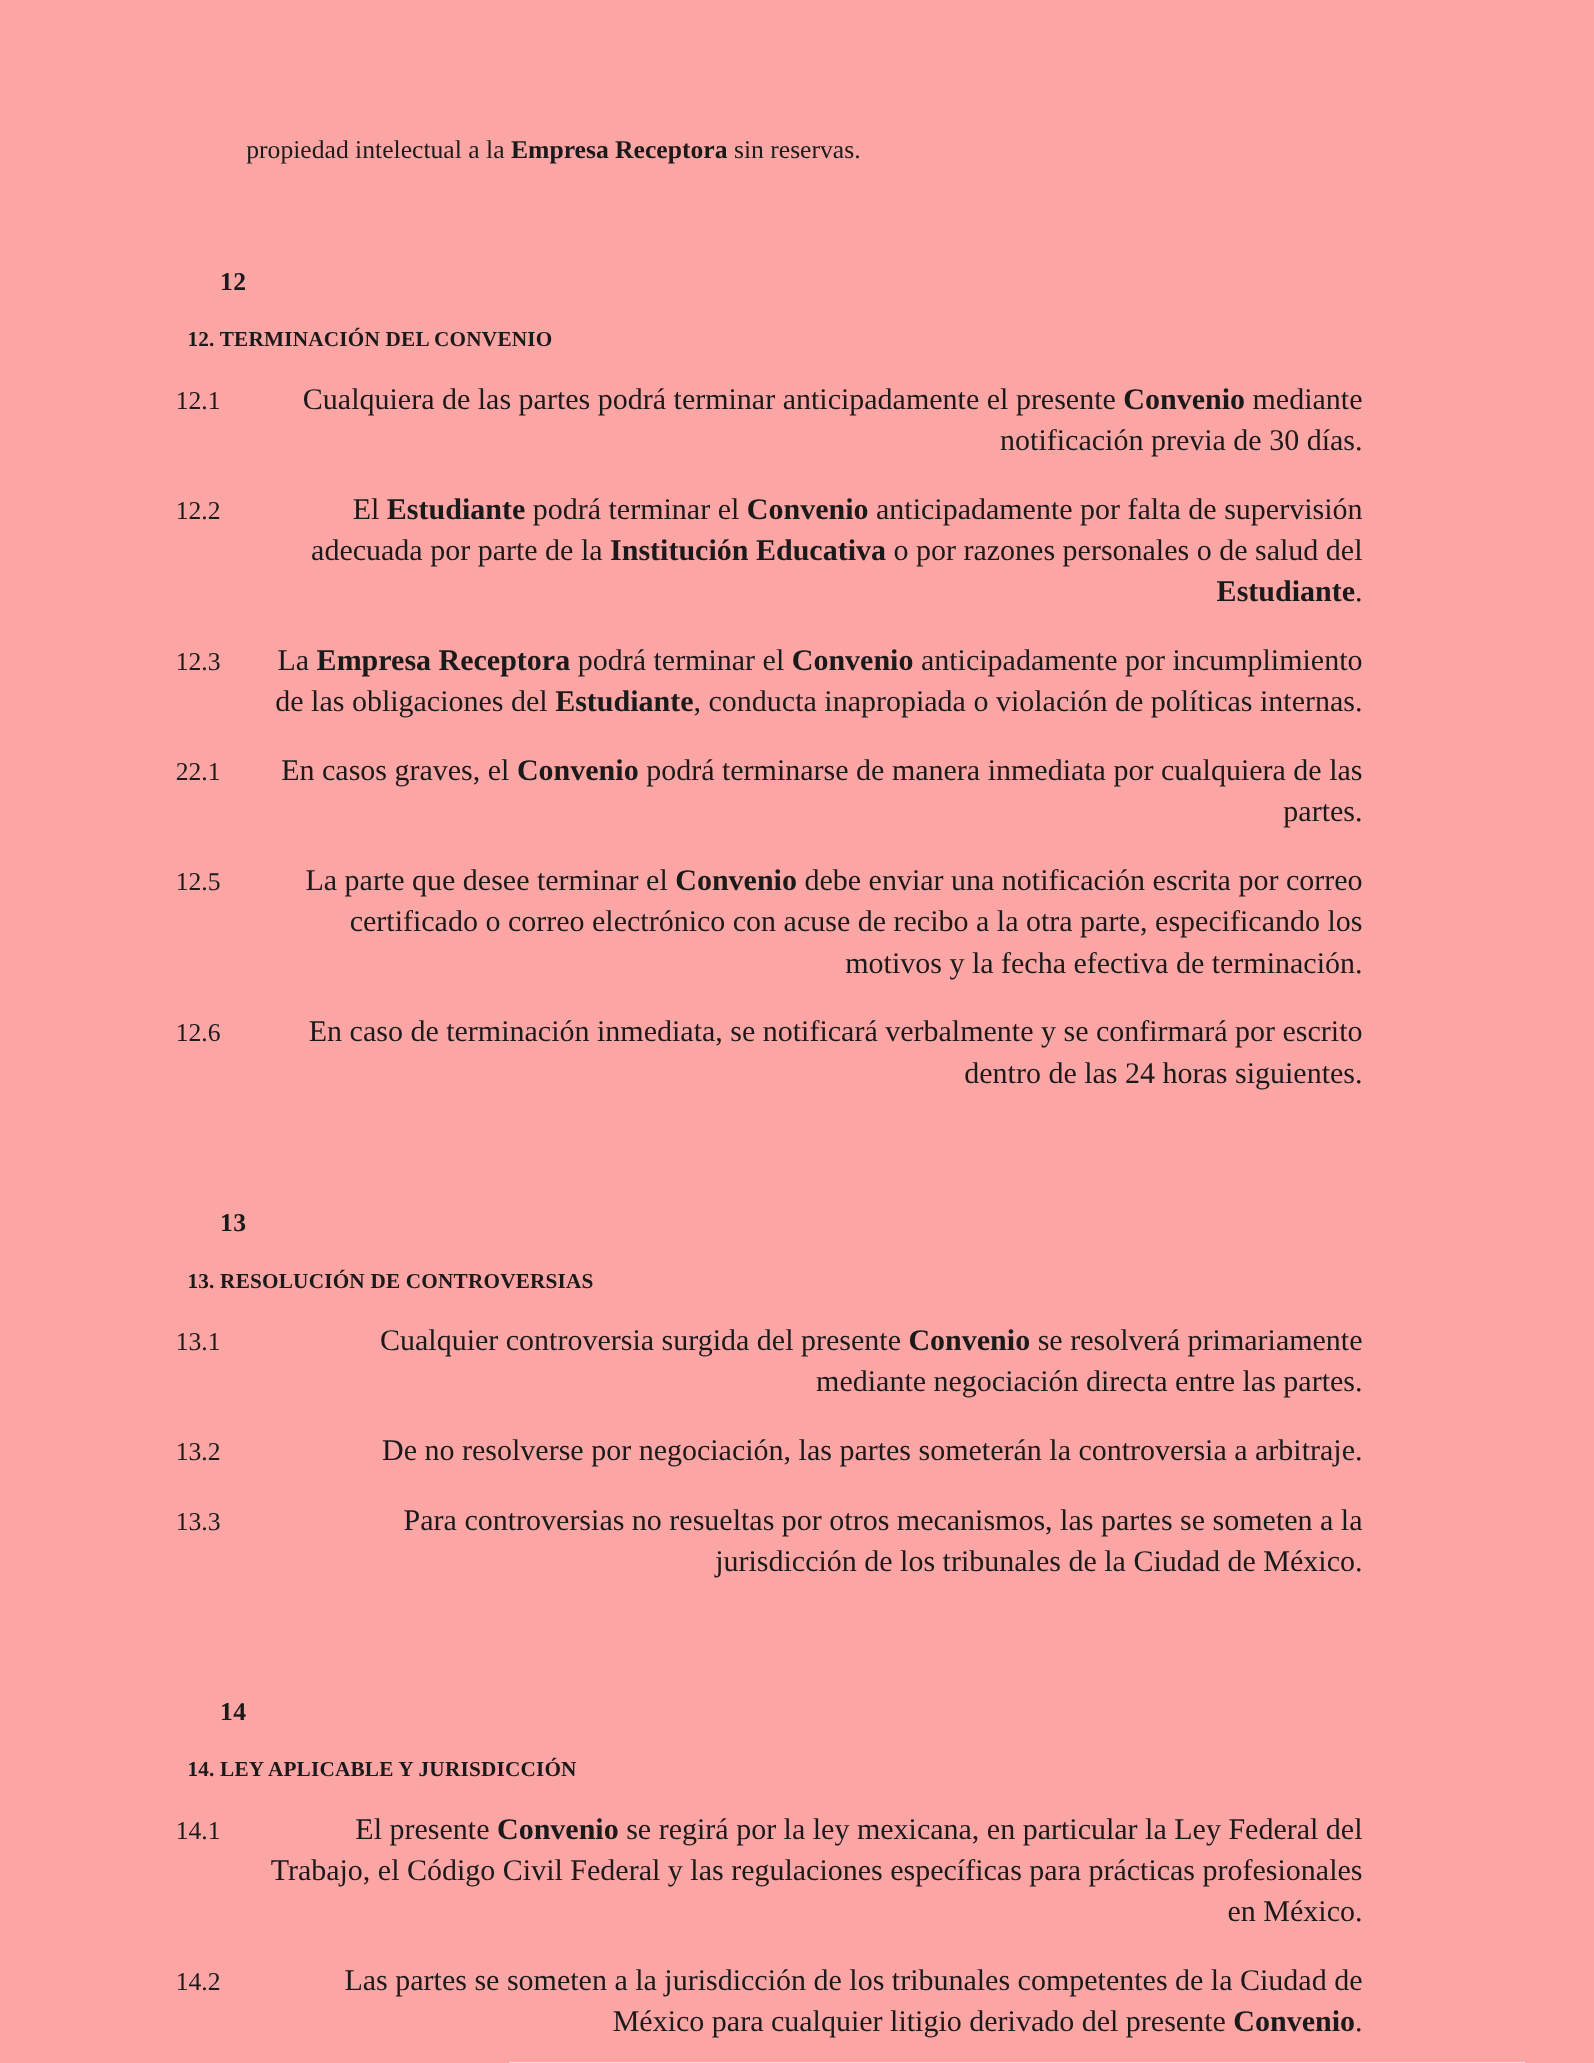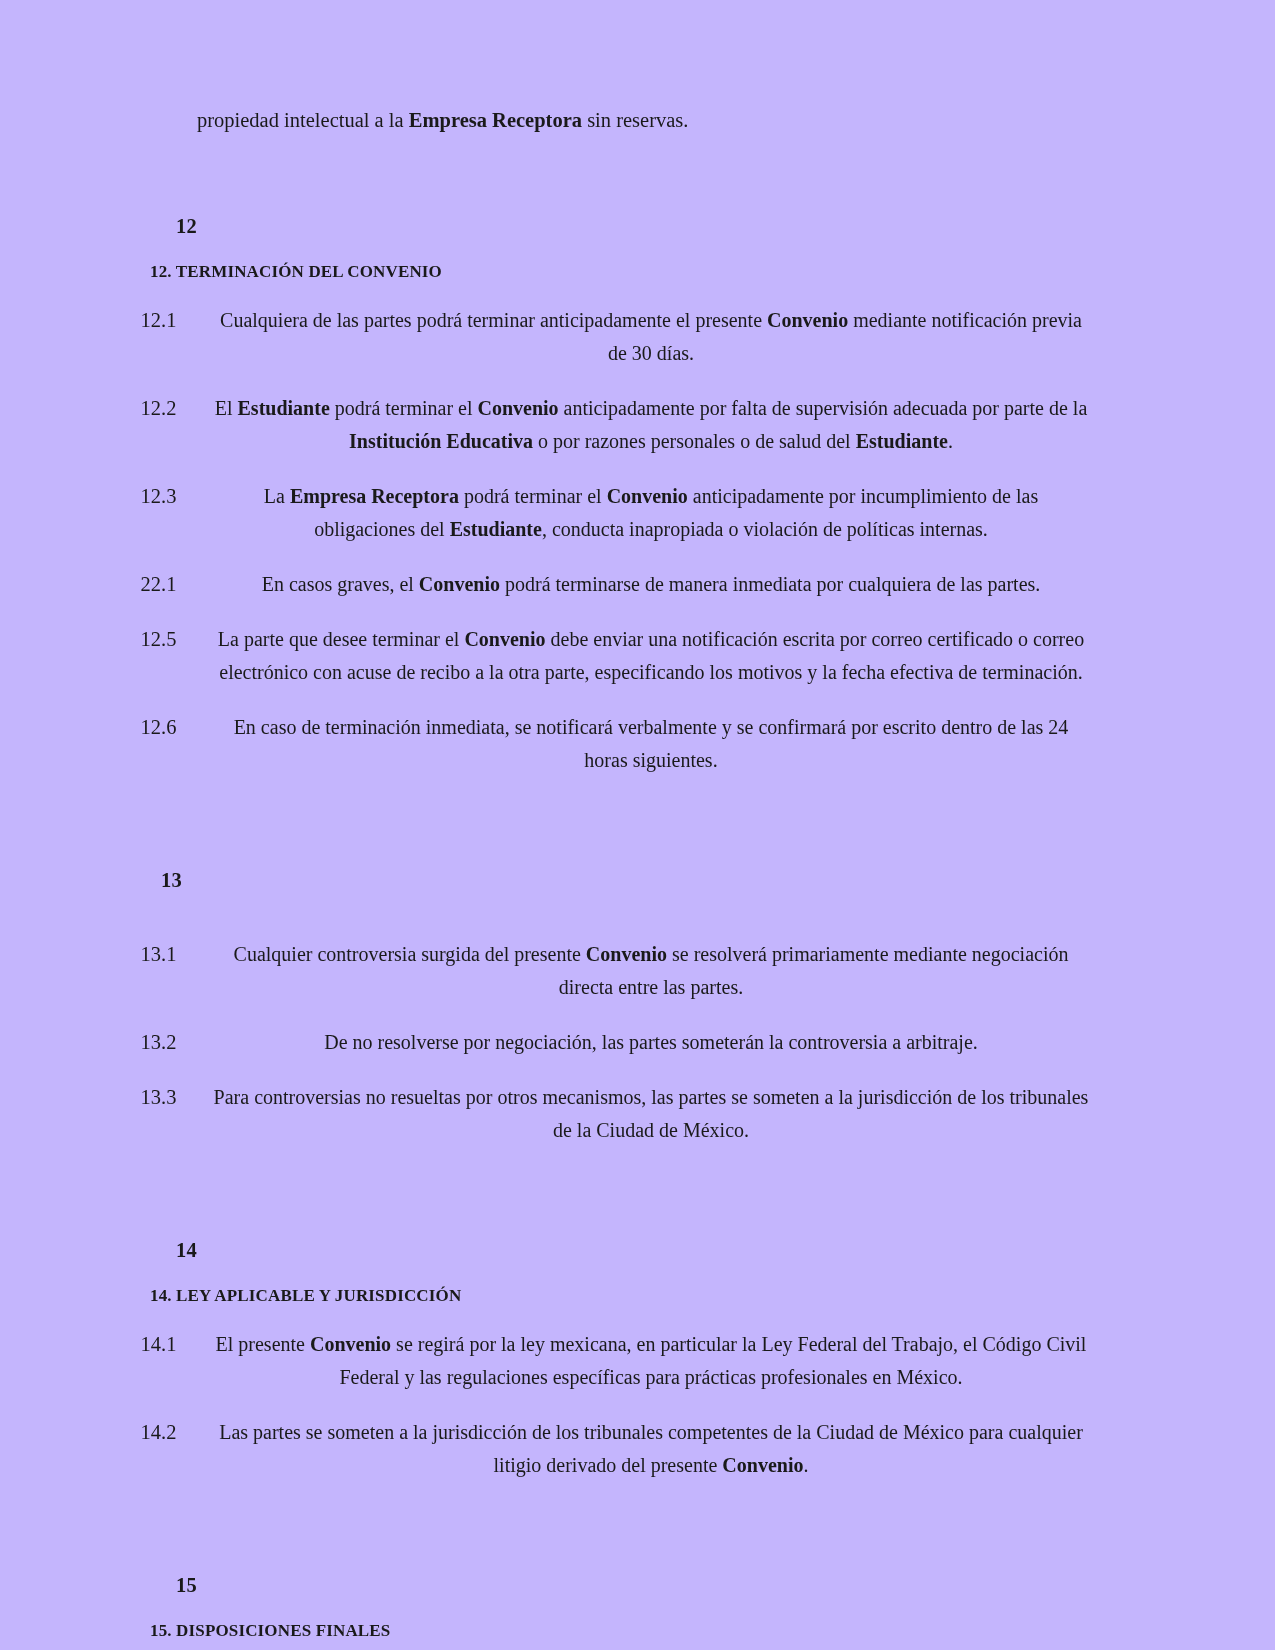--- a/index.html
+++ b/index.html
@@ -12,21 +12,21 @@
     width: 1275px;
     height: 1650px;
     font-family: "Liberation Serif", "DejaVu Serif", serif;
     color: #1a1a1a;
     -webkit-font-smoothing: antialiased;
   }
   .page {
     position: relative;
     width: 1275px;
     height: 1650px;
-    background: #c4b5fd;
+    background: #fca5a5;
     box-sizing: border-box;
     padding: 104px 185px 0 135px;
   }
 
   
   .continuation {
     font-size: 20.5px;
     line-height: 33px;
     margin: 0 0 0 62px;
     text-align: left;
@@ -64,24 +64,24 @@
   }
   .clause .cl-num {
     width: 47px;
     flex: 0 0 47px;
     text-align: center;
     font-size: 20.5px;
     line-height: 33px;
   }
   .clause .cl-body {
     margin-left: 30px;
-    font-size: 20px;
+    font-size: 24px;
     line-height: 33px;
     flex: 1 1 auto;
-    text-align: center;
+    text-align: right;
   }
   .clause b, .continuation b { font-weight: bold; }
 
   
   .gap-sm  { height: 22px; }
   .gap-lg  { height: 78px; }
   .gap-xl  { height: 92px; }
 </style>
 </head>
 <body>
@@ -130,20 +130,21 @@
 
   <div class="clause">
     <span class="cl-num">12.6</span>
     <span class="cl-body"><span>En caso de terminación inmediata, se notificará verbalmente y se confirmará por escrito dentro de las 24 horas siguientes.</span></span>
   </div>
 
   <div class="gap-xl"></div>
 
   <div class="section-heading">
     <span class="sec-num">13</span>
+    <span class="sec-title">13. RESOLUCIÓN DE CONTROVERSIAS</span>
   </div>
   <div class="gap-sm"></div>
 
   <div class="clause">
     <span class="cl-num">13.1</span>
     <span class="cl-body"><span>Cualquier controversia surgida del presente </span><b>Convenio</b><span> se resolverá primariamente mediante negociación directa entre las partes.</span></span>
   </div>
   <div class="gap-sm"></div>
 
   <div class="clause">

